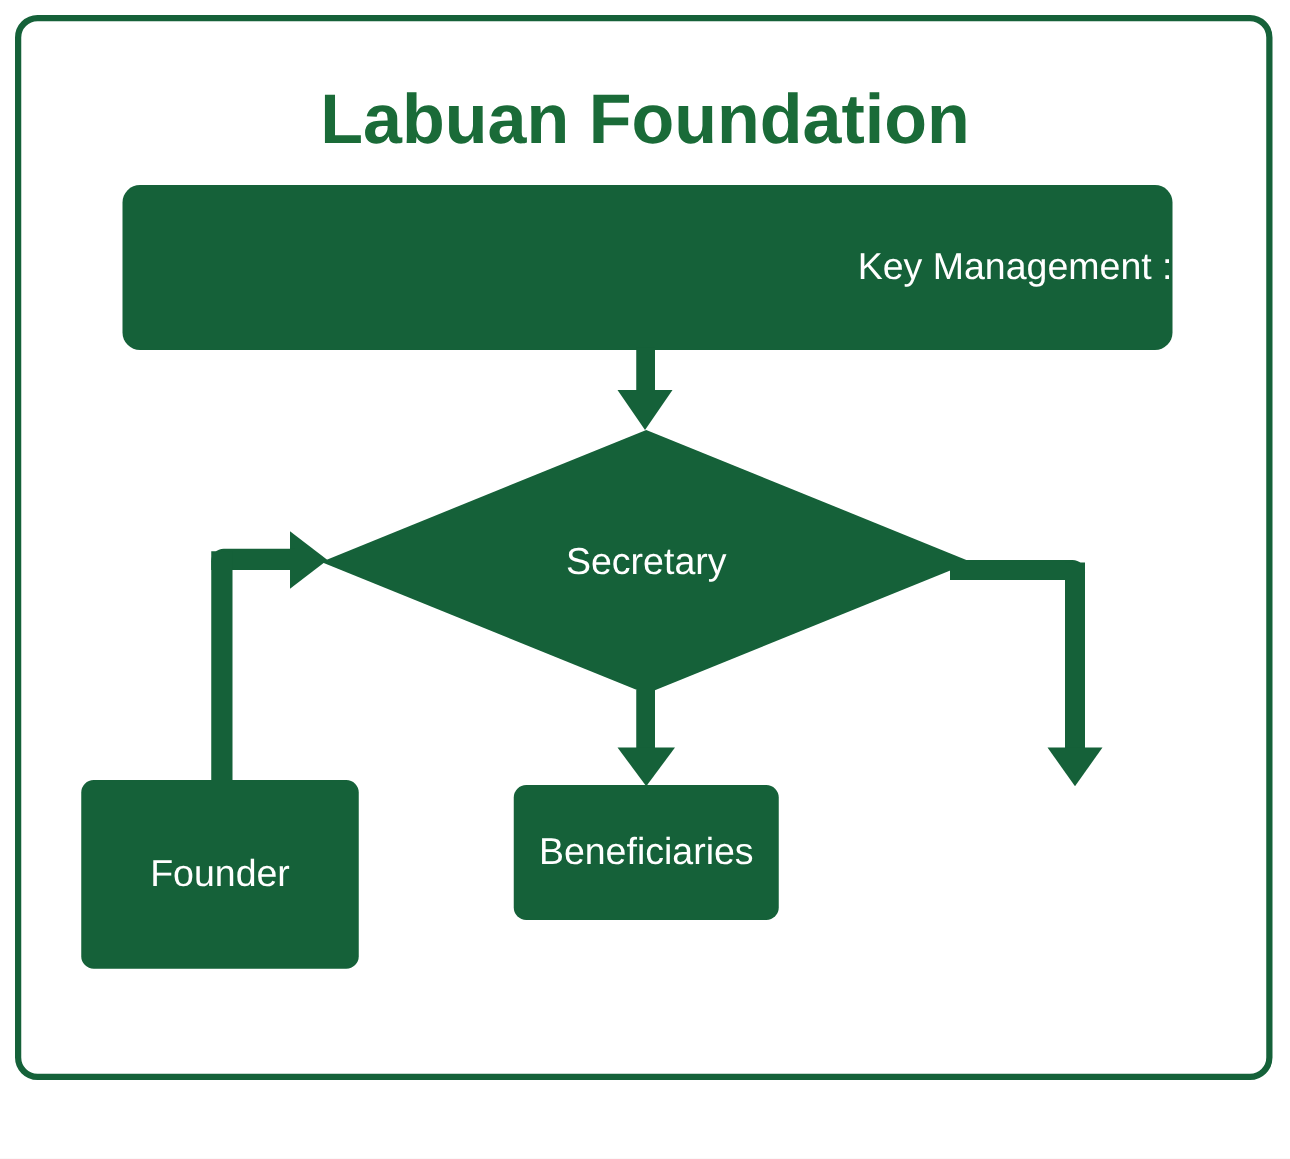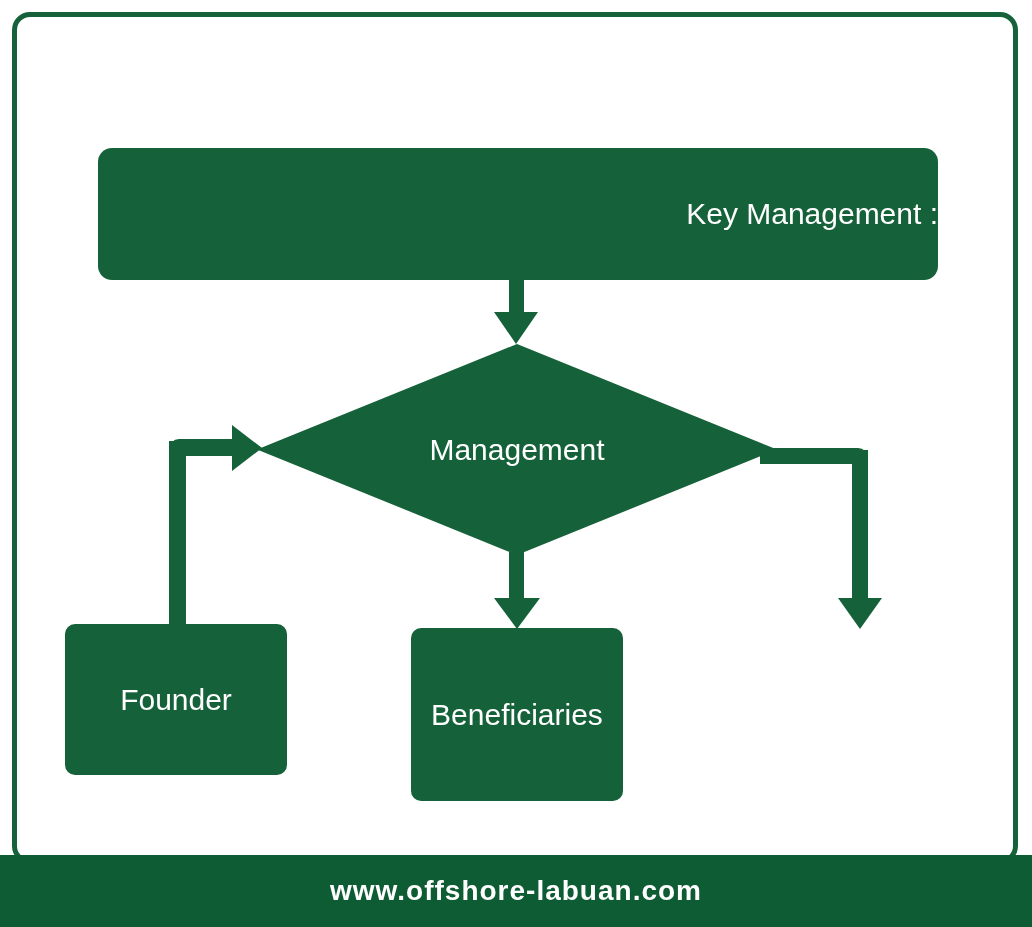--- a/index.html
+++ b/index.html
@@ -37,21 +37,21 @@
     clip-path:polygon(50% 0, 100% 50%, 50% 100%, 0 50%);
     display:flex;flex-direction:column;align-items:center;justify-content:center;
     color:var(--text-white);font-size:30px;line-height:42px;text-align:center;
   }
   .node{
     position:absolute;background:var(--green);border-radius:10px;
     color:var(--text-white);font-size:30px;
     display:flex;align-items:center;justify-content:center;
   }
   .node.founder{left:65px;top:624px;width:222px;height:151px;}
-  .node.beneficiaries{left:411px;top:628px;width:212px;height:173px;}
+  .node.beneficiaries{left:411px;top:628px;width:212px;height:108px;}
   .node.assets{
     left:749px;top:627px;width:218px;height:147px;
     flex-direction:column;align-items:flex-start;justify-content:center;
     padding-left:38px;font-size:28px;line-height:41px;
   }
   .cline{position:absolute;background:var(--green);}
   
   .line-top{left:509px;top:278px;width:15px;height:36px;}
   .ah-down{position:absolute;width:0;height:0;
     border-left:22px solid transparent;border-right:22px solid transparent;
@@ -77,30 +77,31 @@
     color:var(--text-white);font-size:28px;font-weight:700;letter-spacing:1px;
   }
 </style>
 </head>
 <body>
 
 <div class="canvas">
 
   <div class="frame"></div>
 
+  <div class="title">Labuan Foundation</div>
 
   <div class="key-box">
     <span>Key Management :</span>
   </div>
 
   <div class="cline line-top"></div>
   <div class="ah-down ah-top"></div>
 
   <div class="diamond">
-    <span>Management</span>
+    <span>Secretary</span>
   </div>
 
   <div class="ah-right"></div>
   <div class="cline line-left-h"></div>
   <div class="cline line-left-v"></div>
 
   <div class="cline line-bottom"></div>
   <div class="ah-down ah-bottom"></div>
 
   <div class="cline line-right-h"></div>
@@ -109,17 +110,14 @@
 
   <div class="node founder">
     <span>Founder</span>
   </div>
 
   <div class="node beneficiaries">
     <span>Beneficiaries</span>
   </div>
 
 
-  <div class="footer-bar">
-    <span>www.offshore-labuan.com</span>
-  </div>
 
 </div>
 
 </body></html>

